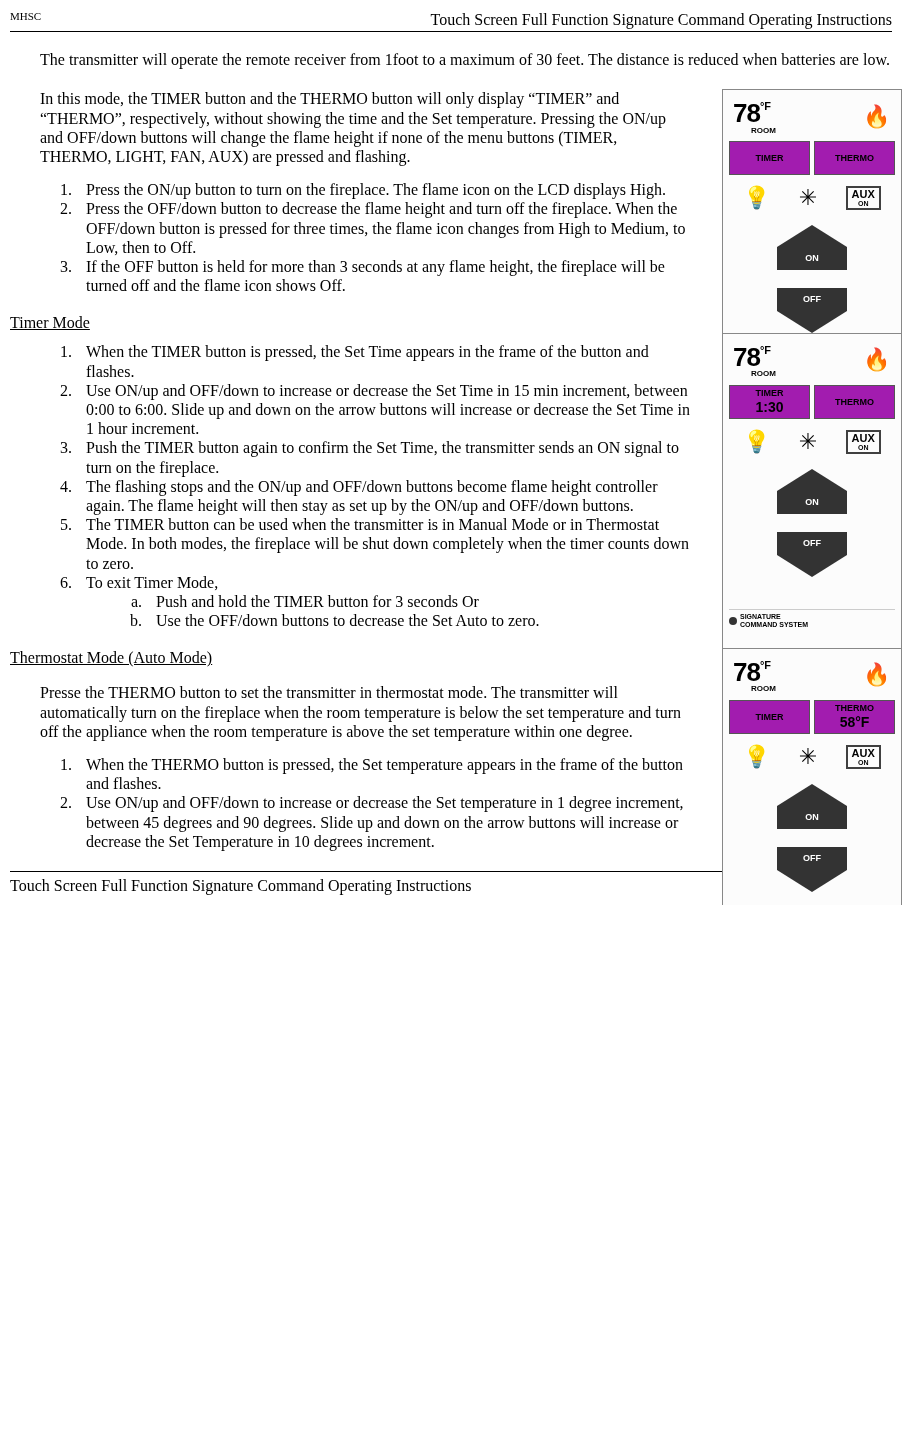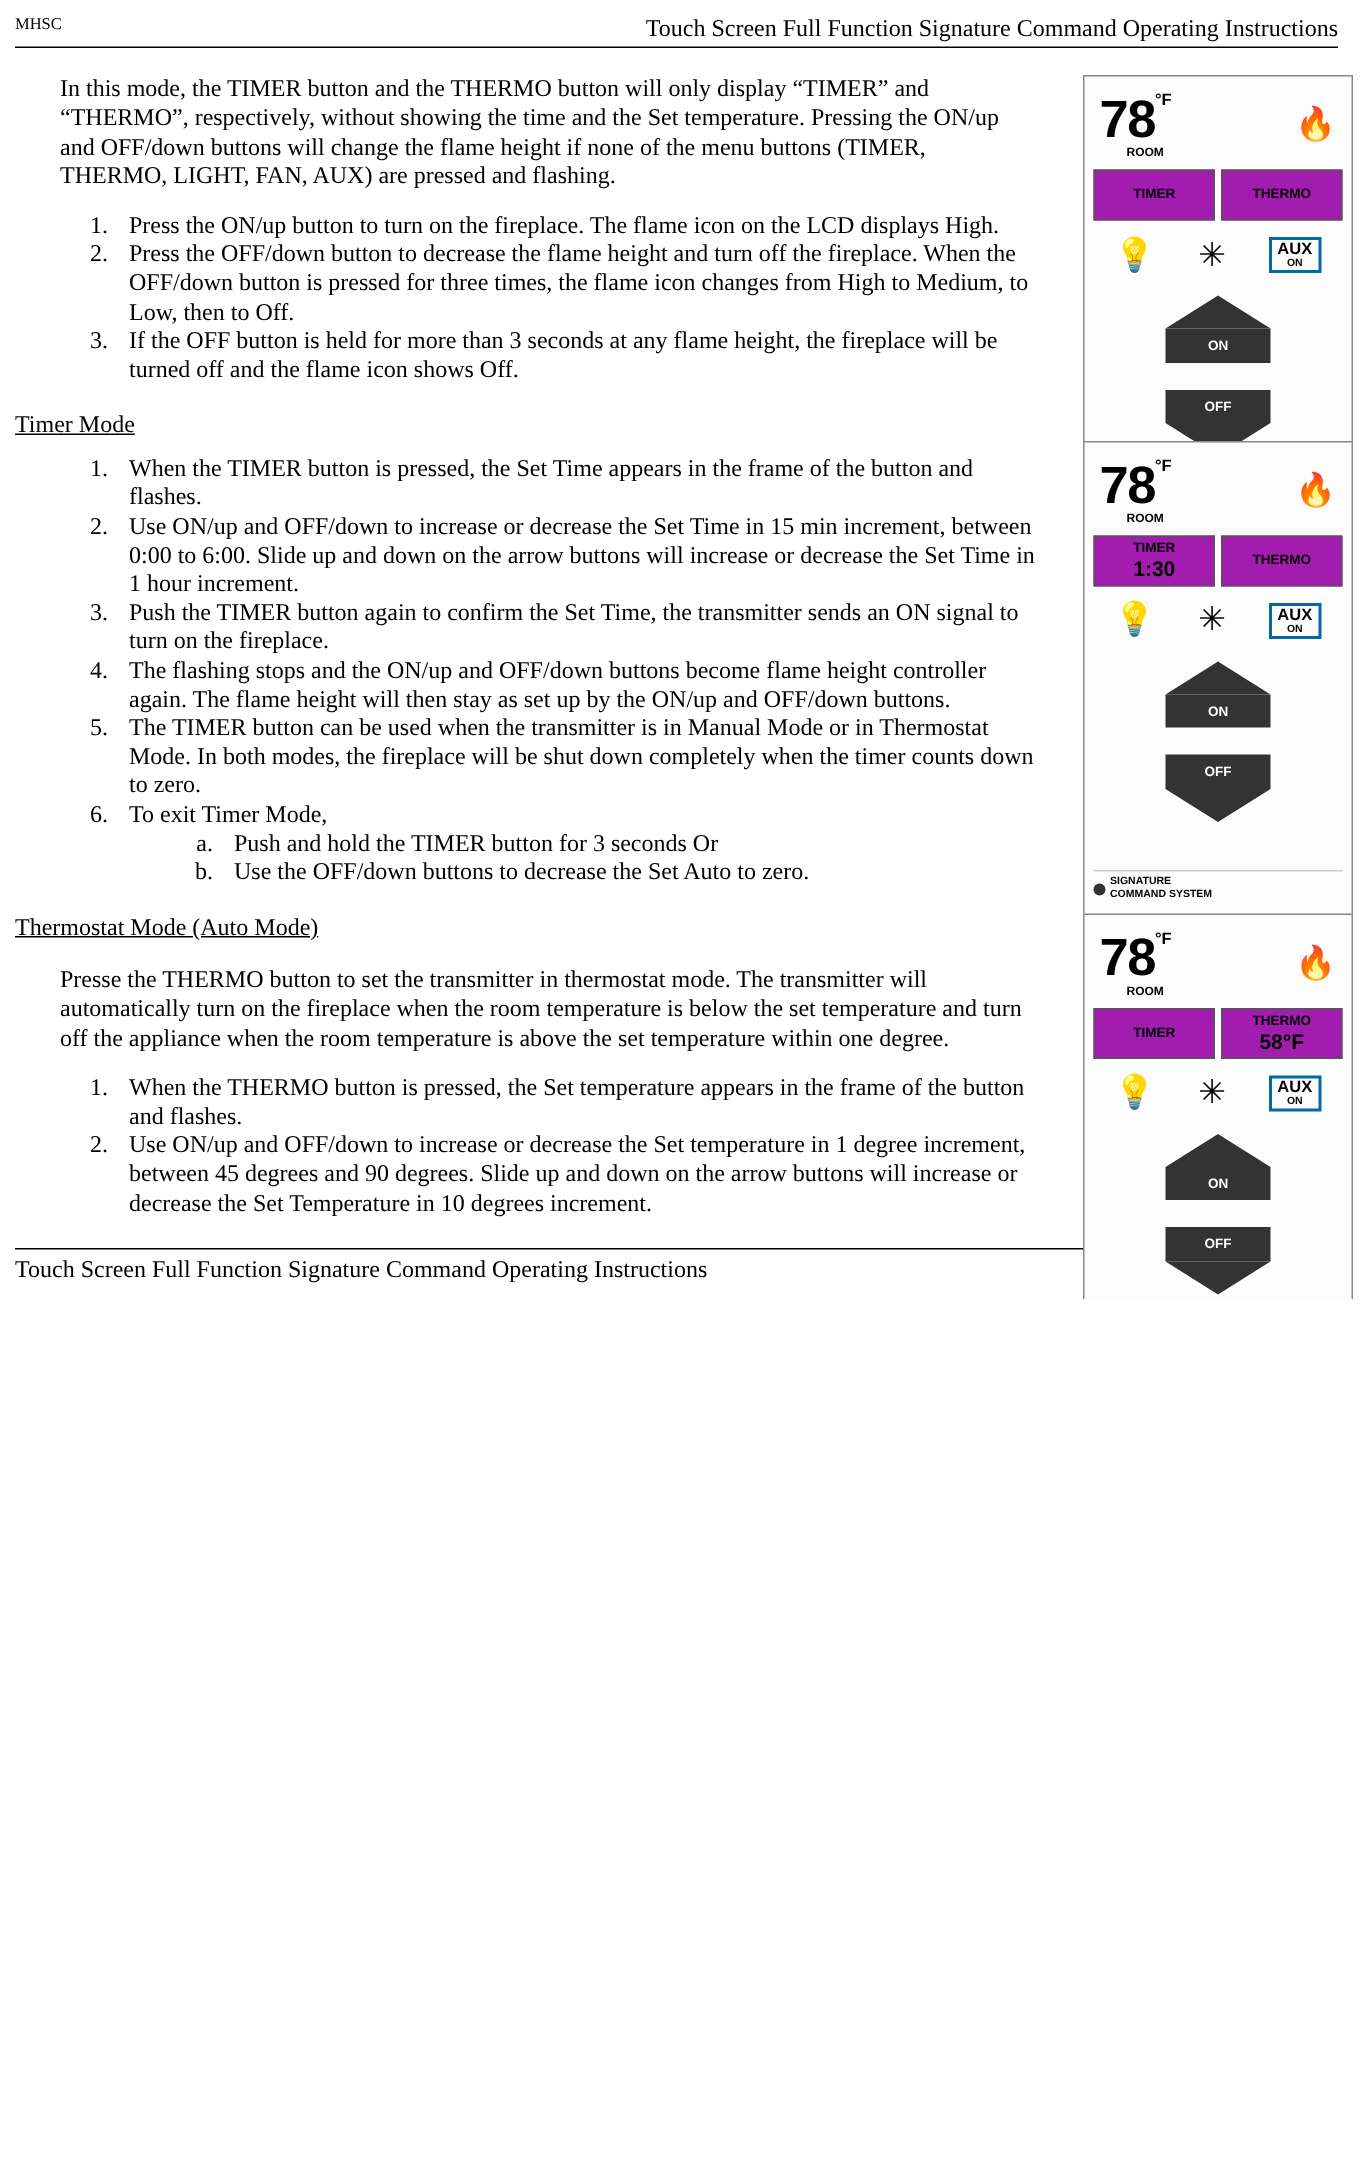--- a/index.html
+++ b/index.html
@@ -60,35 +60,35 @@
       box-sizing: border-box;
     }
     .remote-fig.timer-fig { top: 20px; height: 340px; }
     .remote-fig.manual-fig { top: 0px; height: 330px; }
     .remote-fig.thermo-fig { top: 0px; height: 330px; }
     .lcd-top {
       display: flex; justify-content: space-between; align-items: center;
       padding: 2px 4px;
     }
     .temp-display { font-family: Arial; }
-    .temp-num { font-size: 35px; font-weight: bold; letter-spacing: -1px; display: inline-block; }
+    .temp-num { font-size: 26px; font-weight: bold; letter-spacing: -1px; display: inline-block; }
     .temp-unit { font-size: 11px; font-weight: bold; display: inline-block; vertical-align: top; margin-top: 2px; }
     .temp-room { font-size: 8px; font-weight: bold; display: block; margin-top: -4px; margin-left: 18px; }
     .flame-icon { font-size: 22px; }
     .btn-row { display: flex; justify-content: space-between; margin: 4px 0; gap: 4px; }
     .lcd-btn {
       border: 1.5px solid #555; flex: 1; text-align: center; padding: 2px 0;
       font-size: 9px; font-weight: bold; background: #a21caf;
       display: flex; flex-direction: column; align-items: center; justify-content: center;
       min-height: 28px;
     }
     .lcd-btn .val { font-size: 14px; font-weight: bold; letter-spacing: 0px; }
     .icon-row { display: flex; justify-content: space-around; align-items: center; margin: 6px 0; min-height: 34px; }
     .func-icon { font-size: 22px; }
-    .aux-box { border: 2px solid #0369a1; font-size: 11px; font-weight: bold; padding: 1px 4px; text-align: center; line-height: 1; }
+    .aux-box { border: 2px solid #404040; font-size: 11px; font-weight: bold; padding: 1px 4px; text-align: center; line-height: 1; }
     .aux-box .sub { font-size: 7px; display:block; }
     .arrow-block {
       margin: 8px auto 0 auto; width: 70px; text-align: center;
     }
     .arrow-btn {
       background: #333; color: #fff; font-size: 9px; font-weight: bold;
       padding: 6px 0; margin: 0; position: relative;
     }
     .arrow-btn.on::before {
       content: ""; position: absolute; left: 0; right: 0; top: -22px;
@@ -117,20 +117,21 @@
   </style>
 </head>
 <body>
 
 <div class="page">
   <div class="header">
     <span class="header-left">MHSC</span>
     <span class="header-right">Touch Screen Full Function Signature Command Operating Instructions</span>
   </div>
 
+  <p class="intro-para section-body-wide">The transmitter will operate the remote receiver from 1foot to a maximum of 30 feet. The distance is reduced when batteries are low.</p>
 
   <div class="section-wrap">
     <div class="remote-fig manual-fig">
       <div class="lcd-top">
         <div class="temp-display">
           <span class="temp-num">78</span><span class="temp-unit">°F</span>
           <span class="temp-room">ROOM</span>
         </div>
         <span class="flame-icon">🔥</span>
       </div>

